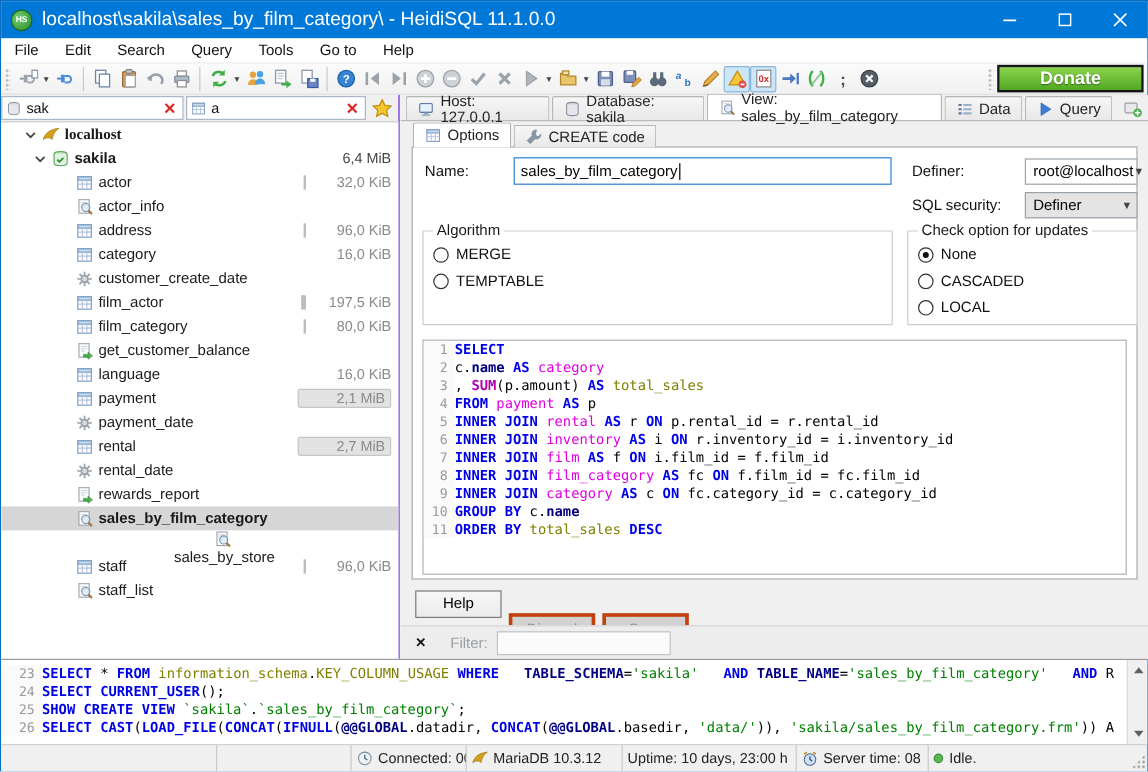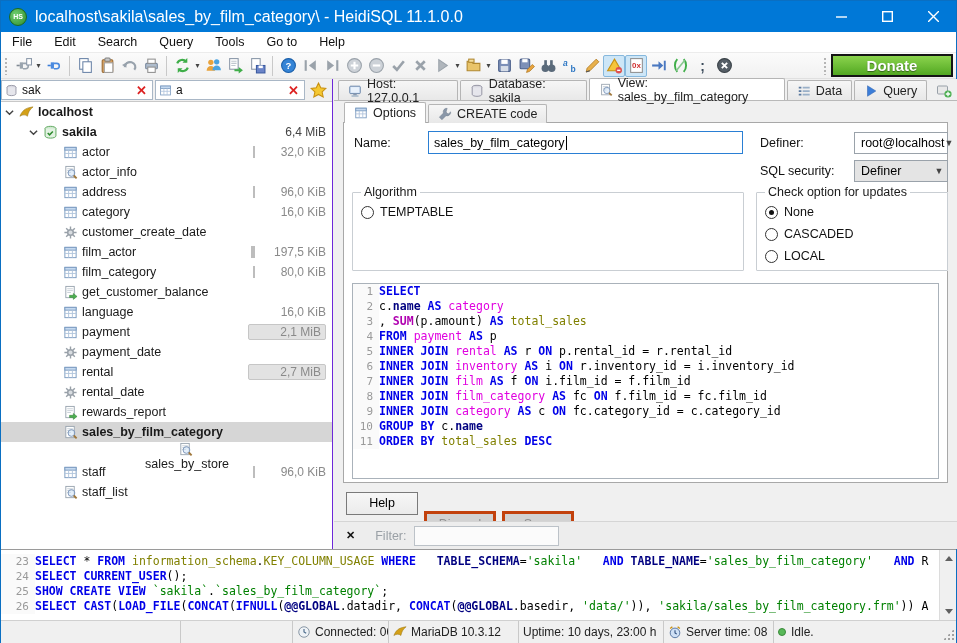--- a/index.html
+++ b/index.html
@@ -391,21 +391,21 @@
           <span class="fval">a</span>
           <span class="fclear">✕</span>
         </div>
         <span class="star" style="margin-left:5px;">
             <svg viewBox="0 0 16 16">
               <path d="M8 1l2.1 4.4 4.9.6-3.6 3.3 1 4.8L8 11.7l-4.4 2.4 1-4.8L1 6l4.9-.6z" fill="#f5c832" stroke="#c89010"></path>
             </svg>
           </span>
       </div>
       <div class="tree" id="tree">
-          <div class="trow bold" style="padding-left: 0;">
+          <div class="trow bold" style="padding-left: 16px; font-family: Liberation Serif, serif;">
             <span class="texp">
               <svg width="9" height="9" viewBox="0 0 10 10">
                 <path d="M1 3l4 4 4-4" fill="none" stroke="#444" stroke-width="1.6"></path>
               </svg>
             </span>
             <span class="ticon">
               <svg viewBox="0 0 16 16">
                 <path d="M1 12C4 4 9 3 15 2c-4 3-5 6-6 10-2-2-5-2-8 0z" fill="#d4a017" stroke="#9a7410" stroke-width=".6"></path>
               </svg>
             </span>
@@ -764,20 +764,24 @@
             <span class="cdd">▼</span>
         </div>
         <div class="frow" style="left:416px; top:41px;">SQL security:</div>
         <div class="combo gray" style="left:510px; top:37px; width:94px;">
           <span>Definer</span>
             <span class="cdd">▼</span>
         </div>
 
         <fieldset class="gb" style="left:8px; top:62px; width:392px; height:86px;" id="gb-algorithm">
           <legend>Algorithm</legend>
+            <div class="radio-row">
+              <span class="radio"></span>
+              <span class="rlabel">MERGE</span>
+            </div>
             <div class="radio-row">
               <span class="radio"></span>
               <span class="rlabel">TEMPTABLE</span>
             </div>
           </fieldset>
         <fieldset class="gb" style="left:412px; top:62px; width:192px; height:86px;" id="gb-checkopt">
           <legend>Check option for updates</legend>
         <div class="radio-row">
               <span class="radio checked"></span>
               <span class="rlabel">None</span>

